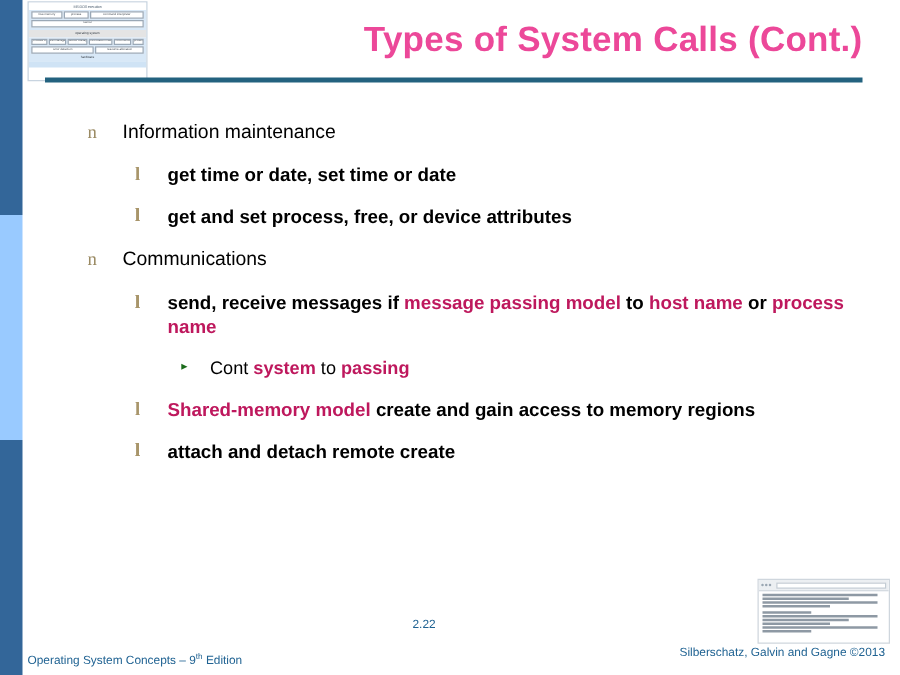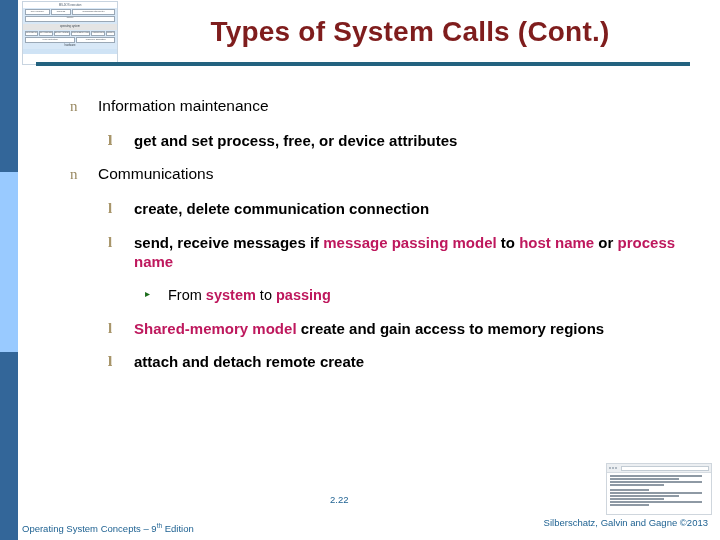--- a/index.html
+++ b/index.html
@@ -93,24 +93,24 @@
   }
   .tb-foot {
     background: #cfe3f5;
     height: 5px;
   }
 
   #title {
     position: absolute;
     left: 130px; top: 16px;
     width: 560px;
-    text-align: center;
+    text-align: right;
     font-size: 28px;
     font-weight: bold;
-    color: #7f1d1d;
+    color: #ec4899;
     letter-spacing: 0.2px;
     white-space: nowrap;
   }
   #title-rule {
     position: absolute;
     left: 36px; top: 62px;
     width: 654px; height: 4px;
     background: #23627f;
   }
 
@@ -282,49 +282,49 @@
 
 <div id="content">
 
   <div class="lvl1">
     <span class="bullet-n">n</span>
     <span>Information maintenance</span>
   </div>
 
   <div class="lvl2 sp-top">
     <span class="bullet-l">l</span>
+    <span>get time or date, set time or date</span>
   </div>
 
   <div class="lvl2 sp-top">
     <span class="bullet-l">l</span>
   </div>
 
   <div class="lvl2 sp-top">
     <span class="bullet-l">l</span>
     <span>get and set process, free, or device attributes</span>
   </div>
 
   <div class="lvl1 sp-top">
     <span class="bullet-n">n</span>
     <span>Communications</span>
   </div>
 
   <div class="lvl2 sp-top">
     <span class="bullet-l">l</span>
-    <span>create, delete communication connection</span>
   </div>
 
   <div class="lvl2 sp-top">
     <span class="bullet-l">l</span>
     <span>send, receive messages if </span><span class="hl">message passing model</span><span> to </span><span class="hl">host name</span><span> or </span><span class="hl">process name</span>
   </div>
 
   <div class="lvl3 sp-top">
     <span class="bullet-t">▸</span>
-    <span>From </span><span class="hl">system</span><span> to </span><span class="hl">passing</span>
+    <span>Cont </span><span class="hl">system</span><span> to </span><span class="hl">passing</span>
   </div>
 
   <div class="lvl2 sp-top">
     <span class="bullet-l">l</span>
     <span class="hl">Shared-memory model</span><span> create and gain access to memory regions</span>
   </div>
 
   <div class="lvl2 sp-top">
     <span class="bullet-l">l</span>
   </div>

